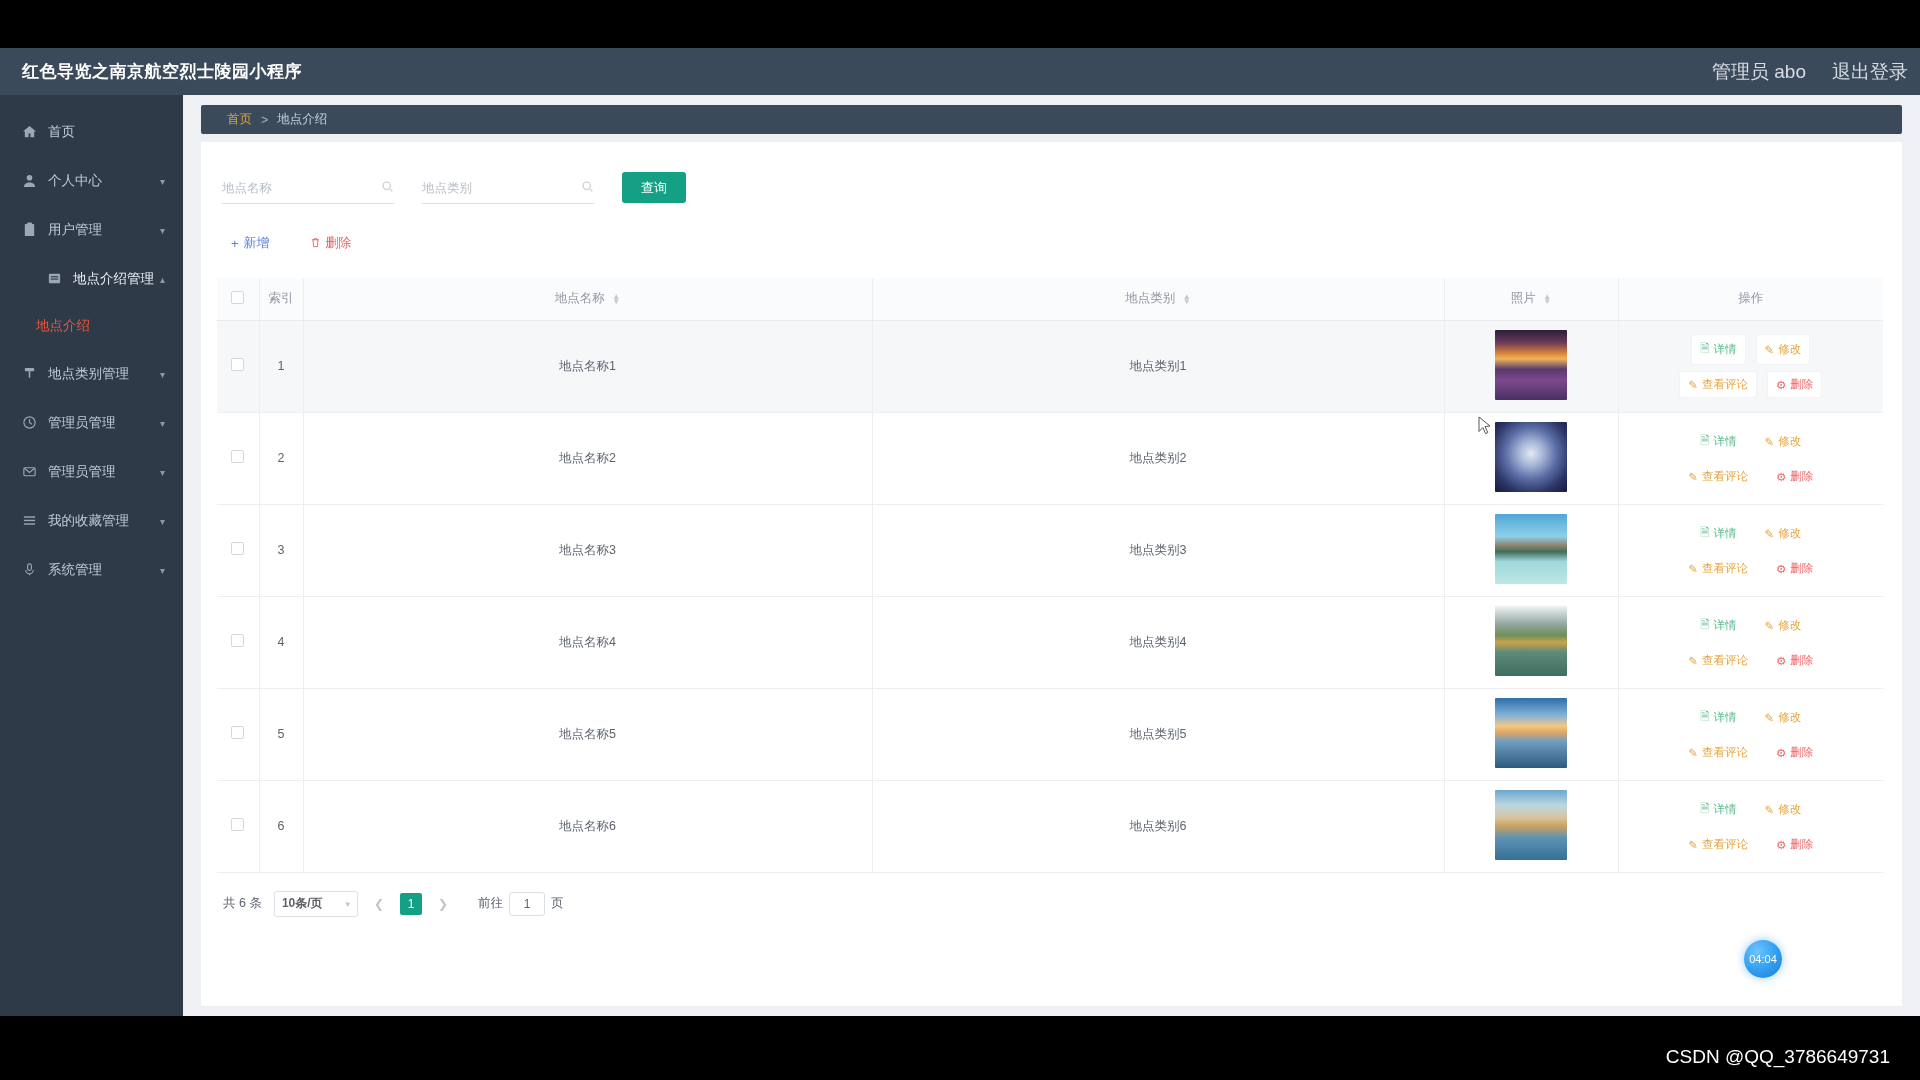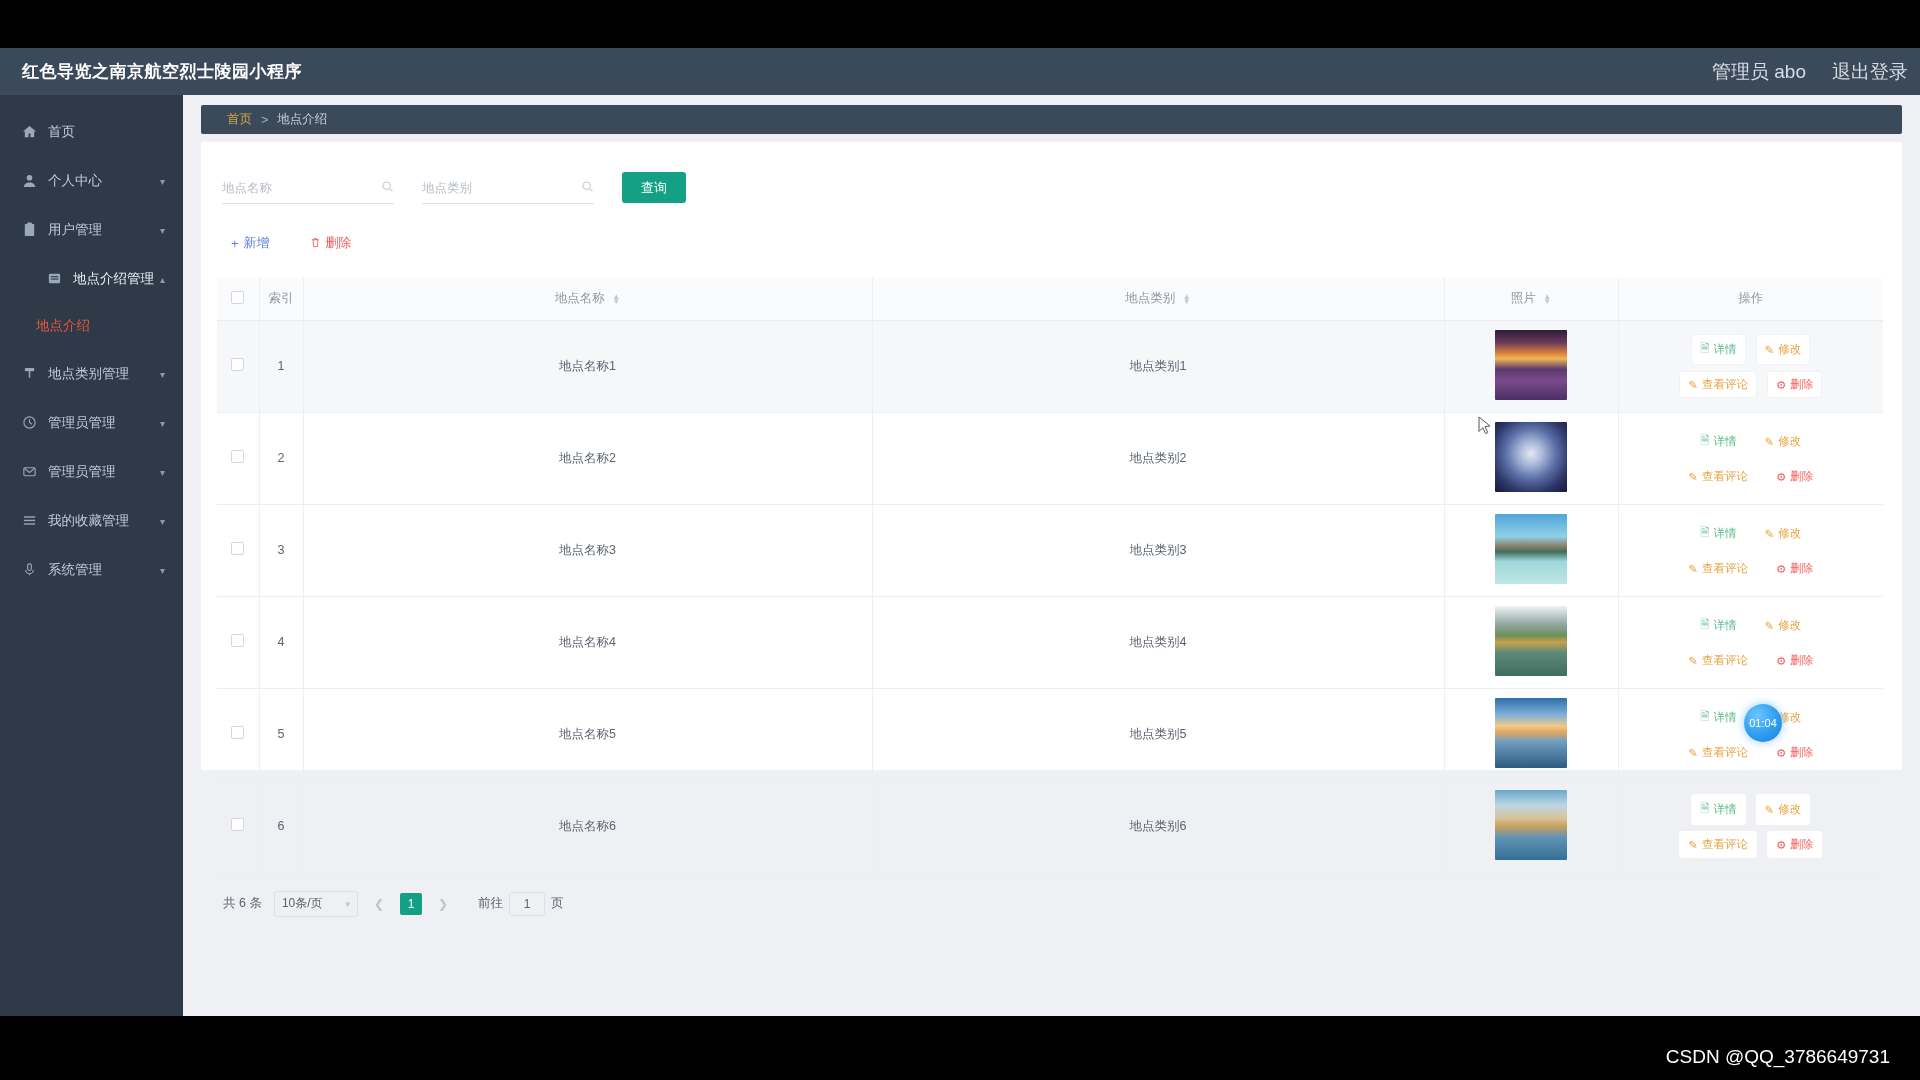--- a/index.html
+++ b/index.html
@@ -77,21 +77,21 @@
     padding-left: 26px; gap: 9px;
     font-size: 12.5px;
   }
   .breadcrumb .bc-home { color: #d9a441; cursor: pointer; }
   .breadcrumb .bc-sep { color: #9fb0c0; }
   .breadcrumb .bc-cur { color: #c7d2dd; }
 
   .panel {
     margin-top: 8px;
     background: #fff;
-    height: 628px;
+    height: 864px;
     padding: 20px 16px 12px 16px;
     position: relative;
   }
   
   .searchrow { display: flex; align-items: flex-end; gap: 28px; padding-left: 5px; padding-top: 10px;}
   .field {
     width: 172px;
     border-bottom: 1px solid #dcdfe6;
     display: flex; align-items: center;
     height: 31px;
@@ -163,21 +163,21 @@
   
   .pager {
     display: flex; align-items: center; gap: 12px;
     margin-top: 18px; padding-left: 6px;
     font-size: 12.5px; color: #5d6470;
   }
   .pg-select {
     border: 1px solid #dcdfe6; border-radius: 3px;
     height: 26px; width: 84px;
     display: flex; align-items: center; justify-content: space-between;
-    padding: 0 7px; font-size: 12px; color: #606266; cursor: pointer;
+    padding: 0 7px; font-size: 12px; color: #606266; cursor: pointer; font-weight: bold;
   }
   .pg-arrow { color: #c0c4cc; cursor: pointer; font-size: 12px; padding: 0 4px; }
   .pg-num {
     background: #13a085; color: #fff;
     min-width: 22px; height: 22px; border-radius: 2px;
     display: flex; align-items: center; justify-content: center;
     font-size: 12px; cursor: pointer;
   }
   .pg-jump { display: flex; align-items: center; gap: 6px; margin-left: 14px; }
   .pg-jump-input {
@@ -607,21 +607,21 @@
         <span class="pg-arrow">❮</span>
         <span class="pg-num">1</span>
         <span class="pg-arrow">❯</span>
         <div class="pg-jump">
           <span>前往</span>
           <div class="pg-jump-input">1</div>
           <span>页</span>
         </div>
       </div>
 
-      <div class="timer">01:04</div>
+      <div class="timer">04:04</div>
     </div>
   </div>
 
   <div class="cursor">
     <svg width="14" height="20" viewBox="0 0 14 20">
         <path d="M1 1l11 9-5 .6 2.8 6-2.2 1-2.8-6L1 15.5z" fill="#fff" stroke="#555" stroke-width="1"></path>
       </svg>
   </div>
 </div>
 

